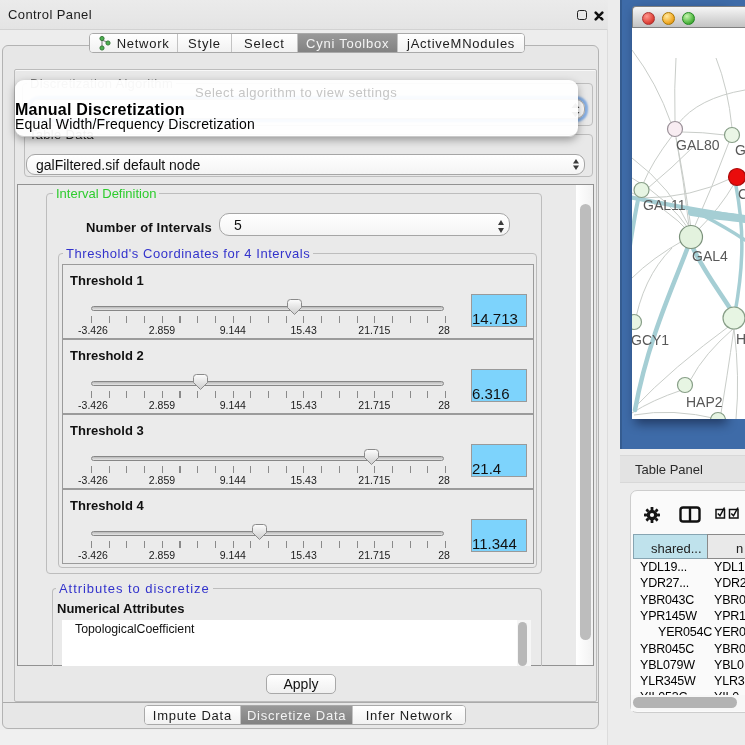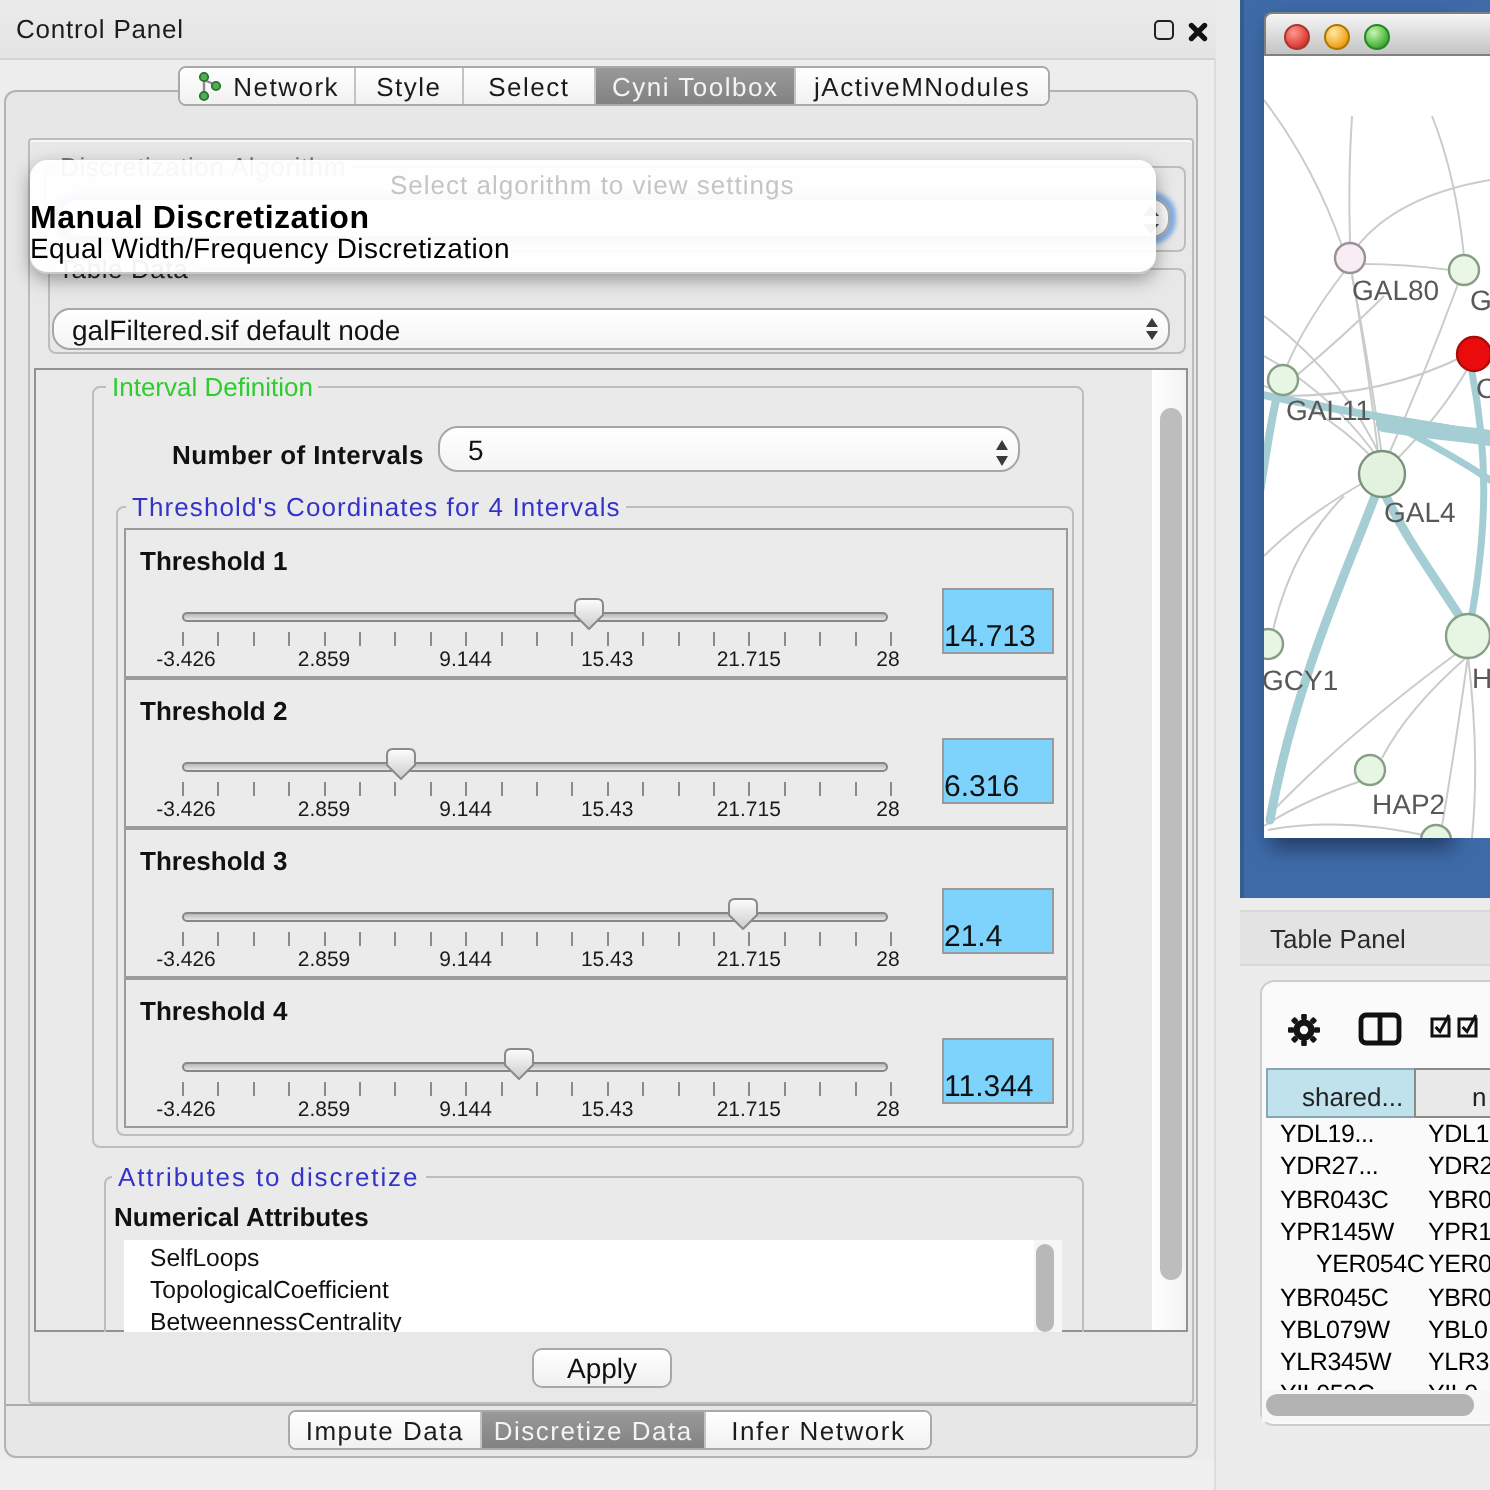--- a/index.html
+++ b/index.html
@@ -229,23 +229,21 @@
       </defs>
       <path d="M0.5,3.5 Q0.5,0.5 3.5,0.5 L11.5,0.5 Q14.5,0.5 14.5,3.5 L14.5,8.5 L7.5,15.5 L0.5,8.5 Z" fill="url(#tg4)" stroke="#8a8a8a"></path>
     </svg>
   <div class="vbox">11.344</div>
 </div>
 
 <div class="abs" style="left:52px;top:588px;width:490px;height:78px;border:1px solid #bdbdbd;border-bottom:none;border-radius:4px 4px 0 0;box-sizing:border-box"></div>
 <div class="abs gt" style="left:56px;top:582px;color:#3333cc;background:#eaeaea;letter-spacing:.95px">Attributes to discretize</div>
 <div class="abs" style="left:57px;top:601px;font-size:13px;font-weight:bold;color:#111">Numerical Attributes</div>
 <div class="abs" id="list">
-    <div>SelfLoops</div>
     <div>TopologicalCoefficient</div>
-    <div>BetweennessCentrality</div>
   </div>
 <div class="abs" id="listtrack"></div>
 <div class="abs" id="listthumb"></div>
 
 <div class="abs" id="apply">Apply</div>
 <div class="abs" style="left:3px;top:702px;width:595px;height:1px;background:#aaa"></div>
 <div class="abs seg" id="bottabs">
  <div style="width:96px">Impute Data</div>
  <div class="sel" style="width:113px">Discretize Data</div>
  <div style="width:113px">Infer Network</div>

